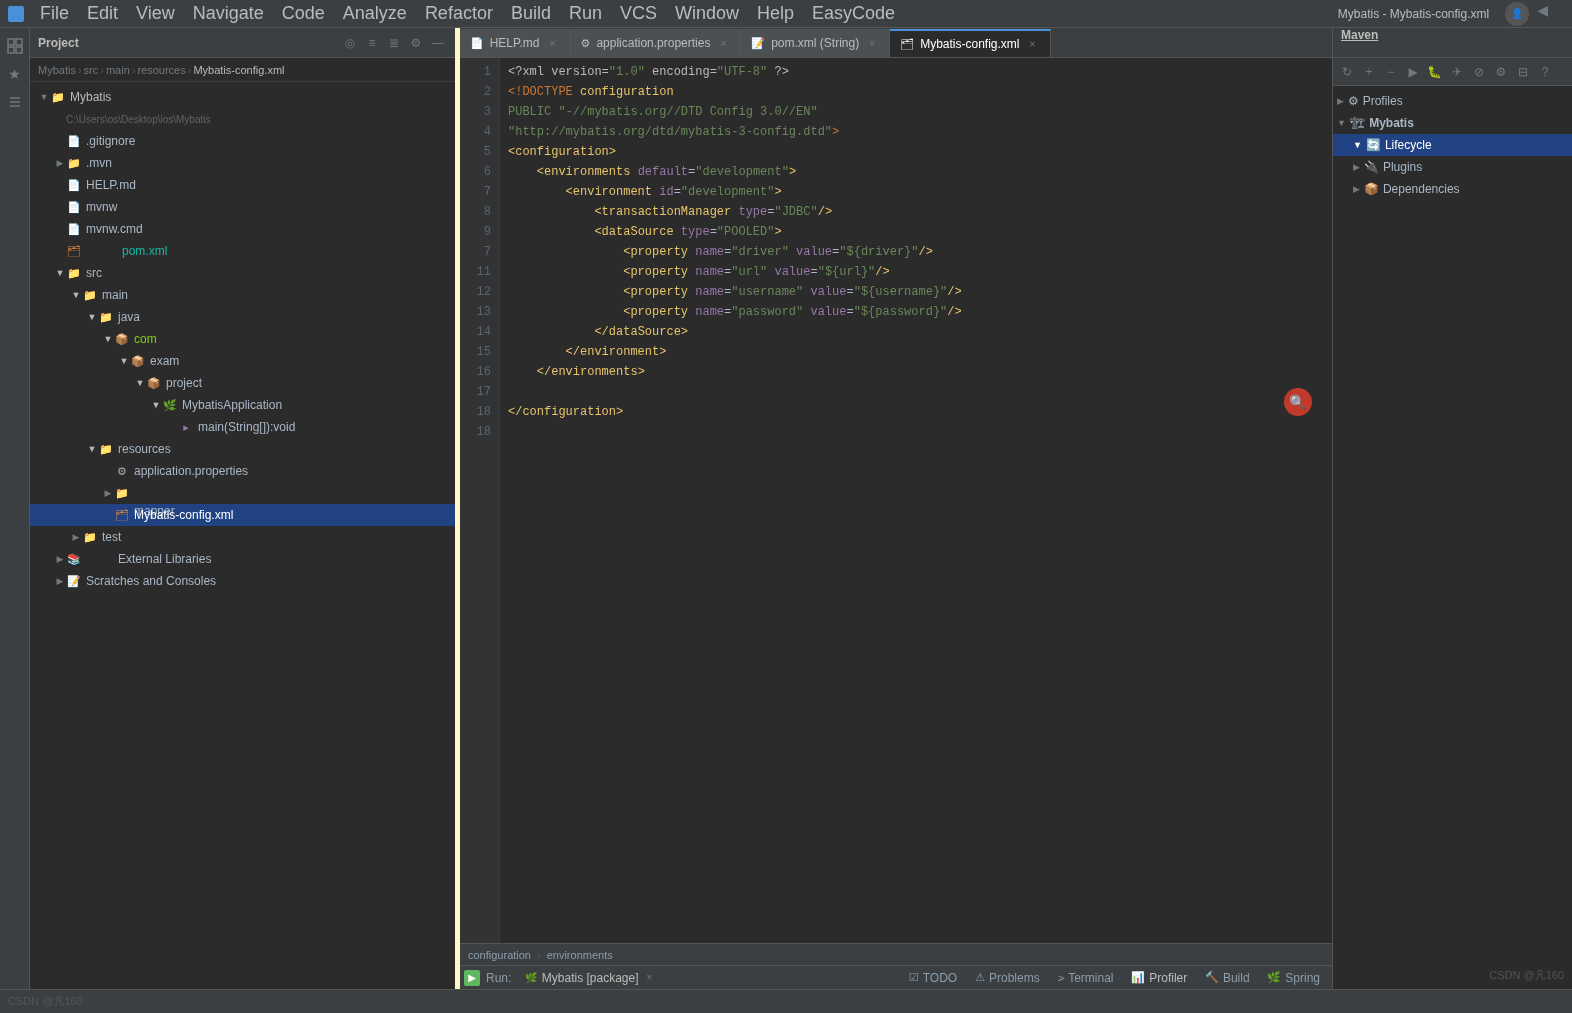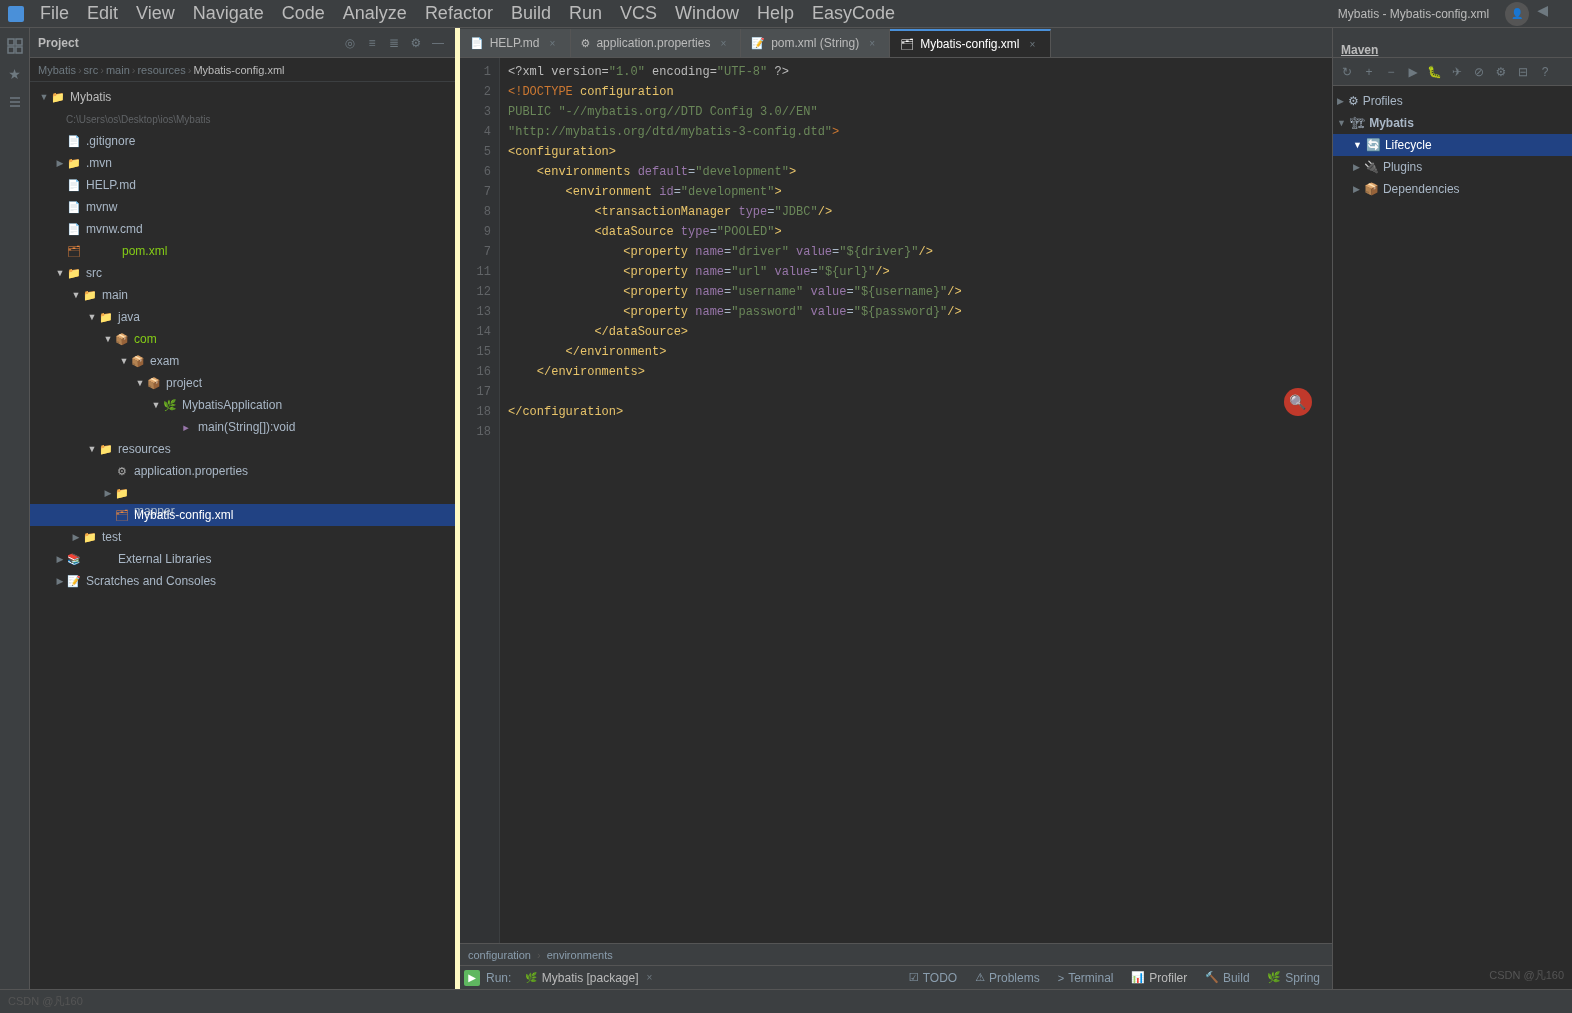--- a/index.html
+++ b/index.html
@@ -284,21 +284,21 @@
       background: #2b2b2b;
       border-left: 1px solid #555;
       display: flex;
       flex-direction: column;
       flex-shrink: 0;
     }
     .maven-header {
       height: 30px;
       background: #3c3f41;
       display: flex;
-      align-items: flex-end;
+      align-items: flex-start;
       padding: 0 8px;
       font-size: 12px;
       font-weight: bold;
       color: #bbb;
       border-bottom: 1px solid #555;
       text-decoration: underline;
     }
     .maven-toolbar {
       height: 28px;
       background: #3c3f41;
@@ -491,21 +491,21 @@
           <span class="item-label" style="color:#a9b7c6;">mvnw</span>
         </div>
         <div class="tree-item" style="padding-left: 24px;">
           <span class="tree-arrow" style="opacity:0;">▶</span>
           <span class="tree-icon" style="color:#a9b7c6;">📄</span>
           <span class="item-label" style="color:#a9b7c6;">mvnw.cmd</span>
         </div>
         <div class="tree-item" style="padding-left: 24px;">
           <span class="tree-arrow" style="opacity:0;">▶</span>
           <span class="tree-icon" style="color:#e8853d;">🗂</span>
-          <span class="item-label" style="color:#84cc16;padding-left:36px;">pom.xml</span>
+          <span class="item-label" style="color:#14b8a6;padding-left:36px;">pom.xml</span>
         </div>
         <div class="tree-item" style="padding-left: 24px;">
           <span class="tree-arrow" style="color:#bbb;">▼</span>
           <span class="tree-icon" style="color:#d4a017;">📁</span>
           <span class="item-label" style="color:#a9b7c6;">src</span>
         </div>
         <div class="tree-item" style="padding-left: 40px;">
           <span class="tree-arrow" style="color:#bbb;">▼</span>
           <span class="tree-icon" style="color:#d4a017;">📁</span>
           <span class="item-label" style="color:#a9b7c6;">main</span>

